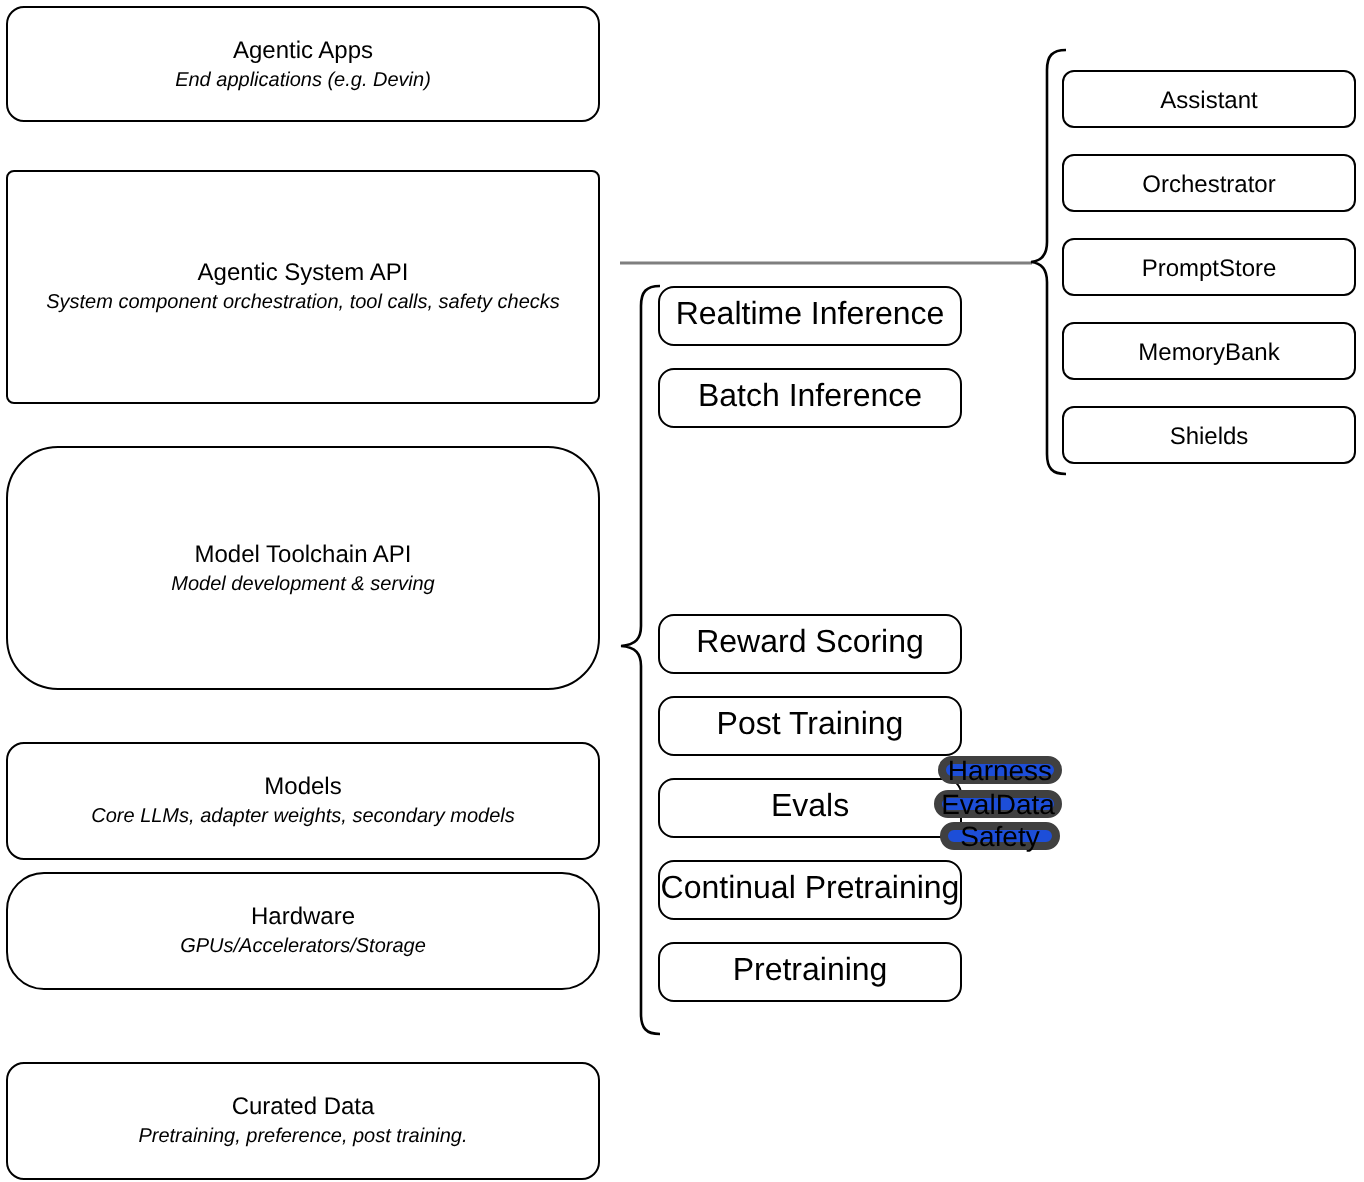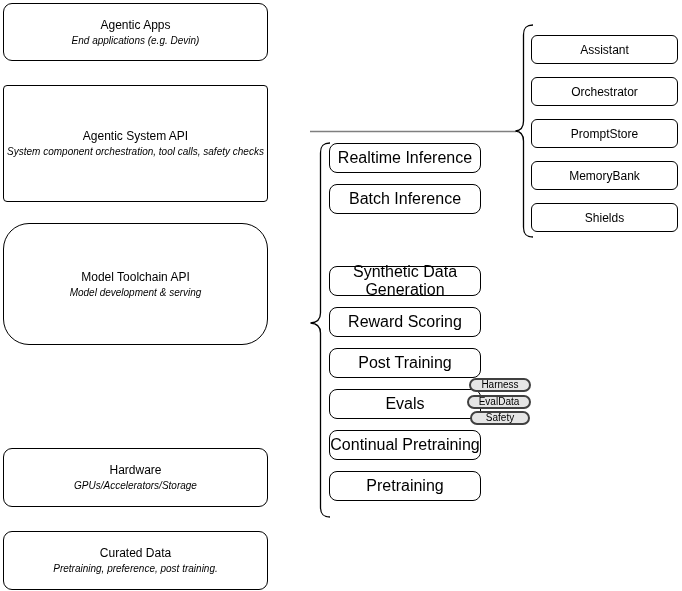--- a/index.html
+++ b/index.html
@@ -23,39 +23,39 @@
     position: absolute;
     background: #ffffff;
     border: 1px solid #000000;
     box-sizing: border-box;
     display: flex;
     flex-direction: column;
     align-items: center;
     justify-content: center;
     text-align: center;
   }
-  .lbox { left: 3px; width: 265px; }
+  .lbox { left: 3px; width: 297px; }
   .lbox .title { font-size: 12px; line-height: 17px; }
   .lbox .subtitle { font-size: 10px; line-height: 14px; font-style: italic; }
   .mbox {
     left: 329px; width: 152px; height: 30px;
     border-radius: 8px; font-size: 16px;
   }
   .rbox {
     left: 531px; width: 147px; height: 29px;
     border-radius: 6px; font-size: 12px;
   }
   .pill {
     position: absolute;
-    background: #e5e5e5;
-    border: 2px solid #404040;
+    background: #1d4ed8;
+    border: 4px solid #404040;
     box-sizing: border-box;
     height: 14px;
     border-radius: 7px;
-    font-size: 10px;
+    font-size: 14px;
     line-height: 12px;
     display: flex;
     align-items: center;
     justify-content: center;
     z-index: 2;
   }
 </style>
 </head>
 <body>
 
@@ -75,34 +75,37 @@
   <div class="node lbox" style="top:85px;height:117px;border-radius:4px">
     <div class="title">Agentic System API</div>
     <div class="subtitle">System component orchestration, tool calls, safety checks</div>
   </div>
 
   <div class="node lbox" style="top:223px;height:122px;border-radius:26px">
     <div class="title">Model Toolchain API</div>
     <div class="subtitle">Model development &amp; serving</div>
   </div>
 
+  <div class="node lbox" style="top:371px;height:59px;border-radius:9px">
+    <div class="title">Models</div>
+    <div class="subtitle">Core LLMs, adapter weights, secondary models</div>
+  </div>
 
-  <div class="node lbox" style="top:448px;height:59px;border-radius:9px">
+  <div class="node lbox" style="top:436px;height:59px;border-radius:19px">
     <div class="title">Hardware</div>
     <div class="subtitle">GPUs/Accelerators/Storage</div>
   </div>
 
   <div class="node lbox" style="top:531px;height:59px;border-radius:9px">
     <div class="title">Curated Data</div>
     <div class="subtitle">Pretraining, preference, post training.</div>
   </div>
 
   <div class="node mbox" style="top:143px">Realtime Inference</div>
   <div class="node mbox" style="top:184px">Batch Inference</div>
-  <div class="node mbox" style="top:266px">Synthetic Data Generation</div>
   <div class="node mbox" style="top:307px">Reward Scoring</div>
   <div class="node mbox" style="top:348px">Post Training</div>
   <div class="node mbox" style="top:389px">Evals</div>
   <div class="node mbox" style="top:430px">Continual Pretraining</div>
   <div class="node mbox" style="top:471px">Pretraining</div>
 
   <div class="pill" style="left:469px;top:378px;width:62px">Harness</div>
   <div class="pill" style="left:467px;top:395px;width:64px">EvalData</div>
   <div class="pill" style="left:470px;top:411px;width:60px">Safety</div>
 

